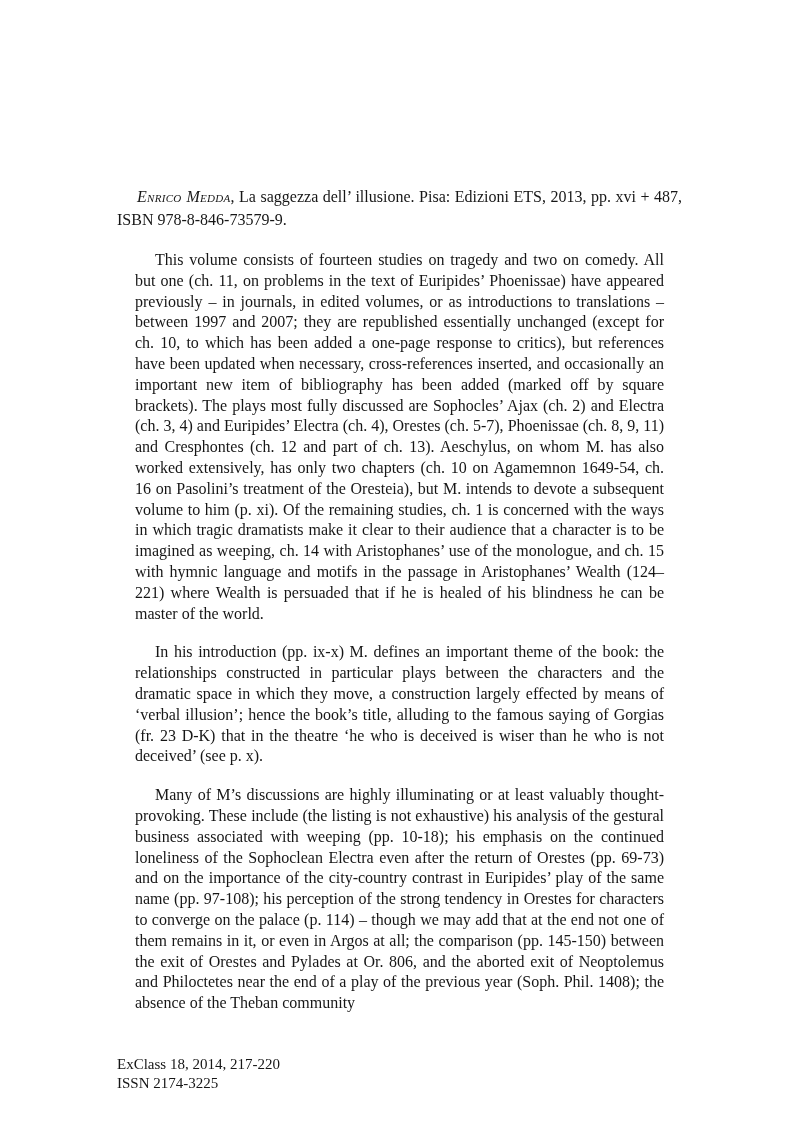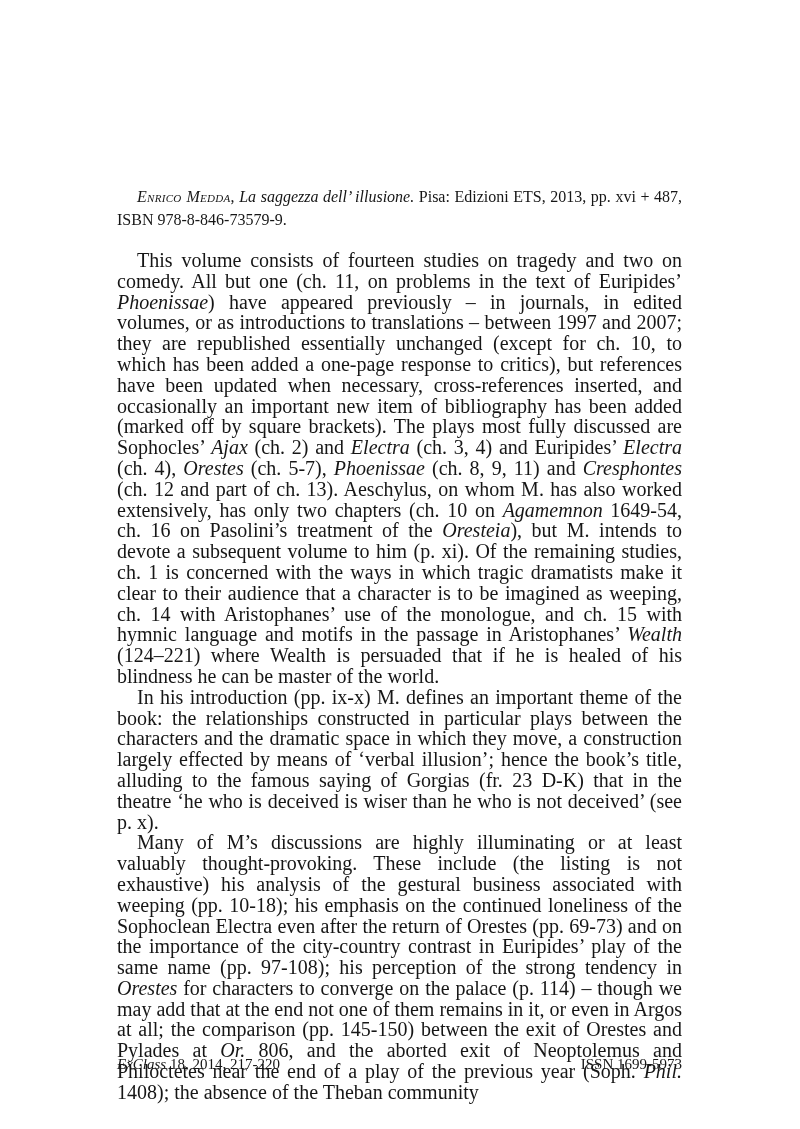--- a/index.html
+++ b/index.html
@@ -23,52 +23,53 @@
     width: 565px;
   }
   .citation {
     margin: 0 0 19px 0;
     text-indent: 20px;
     font-size: 16px;
     line-height: 22.5px;
     text-align: justify;
   }
   .para {
-    margin: 0;
+    margin: 18px;
     text-indent: 20px;
-    font-size: 20px;
+    font-size: 16px;
     line-height: 20.8px;
     text-align: justify;
   }
-  .italic { font-style: italic; }
+  .italic { }
   .smallcaps { font-variant: small-caps; letter-spacing: 0.3px; font-style: italic; }
   .footer {
     position: absolute;
     left: 117px;
     top: 1055px;
     width: 565px;
     display: flex;
     justify-content: space-between;
     font-size: 15px;
     line-height: 19px;
+    flex-direction: column;
   }
 </style>
 </head>
 <body>
 
 <div class="page">
 
   <main class="text-block">
     <p class="citation"><span class="smallcaps">Enrico Medda</span><span>, </span><span class="italic">La saggezza dell’ illusione.</span><span> Pisa: Edizioni ETS, 2013, pp. xvi + 487, ISBN 978-8-846-73579-9.</span></p>
 
     <p class="para"><span>This volume consists of fourteen studies on tragedy and two on comedy. All but one (ch. 11, on problems in the text of Euripides’ </span><span class="italic">Phoenissae</span><span>) have appeared previously – in journals, in edited volumes, or as introductions to translations – between 1997 and 2007; they are republished essentially unchanged (except for ch. 10, to which has been added a one-page response to critics), but references have been updated when necessary, cross-references inserted, and occasionally an important new item of bibliography has been added (marked off by square brackets). The plays most fully discussed are Sophocles’ </span><span class="italic">Ajax</span><span> (ch. 2) and </span><span class="italic">Electra</span><span> (ch. 3, 4) and Euripides’ </span><span class="italic">Electra</span><span> (ch. 4), </span><span class="italic">Orestes</span><span> (ch. 5-7), </span><span class="italic">Phoenissae</span><span> (ch. 8, 9, 11) and </span><span class="italic">Cresphontes</span><span> (ch. 12 and part of ch. 13). Aeschylus, on whom M. has also worked extensively, has only two chapters (ch. 10 on </span><span class="italic">Agamemnon</span><span> 1649-54, ch. 16 on Pasolini’s treatment of the </span><span class="italic">Oresteia</span><span>), but M. intends to devote a subsequent volume to him (p. xi). Of the remaining studies, ch. 1 is concerned with the ways in which tragic dramatists make it clear to their audience that a character is to be imagined as weeping, ch. 14 with Aristophanes’ use of the monologue, and ch. 15 with hymnic language and motifs in the passage in Aristophanes’ </span><span class="italic">Wealth</span><span> (124–221) where Wealth is persuaded that if he is healed of his blindness he can be master of the world.</span></p>
 
     <p class="para"><span>In his introduction (pp. ix-x) M. defines an important theme of the book: the relationships constructed in particular plays between the characters and the dramatic space in which they move, a construction largely effected by means of ‘verbal illusion’; hence the book’s title, alluding to the famous saying of Gorgias (fr. 23 D-K) that in the theatre ‘he who is deceived is wiser than he who is not deceived’ (see p. x).</span></p>
 
     <p class="para"><span>Many of M’s discussions are highly illuminating or at least valuably thought-provoking. These include (the listing is not exhaustive) his analysis of the gestural business associated with weeping (pp. 10-18); his emphasis on the continued loneliness of the Sophoclean Electra even after the return of Orestes (pp. 69-73) and on the importance of the city-country contrast in Euripides’ play of the same name (pp. 97-108); his perception of the strong tendency in </span><span class="italic">Orestes</span><span> for characters to converge on the palace (p. 114) – though we may add that at the end not one of them remains in it, or even in Argos at all; the comparison (pp. 145-150) between the exit of Orestes and Pylades at </span><span class="italic">Or.</span><span> 806, and the aborted exit of Neoptolemus and Philoctetes near the end of a play of the previous year (Soph. </span><span class="italic">Phil.</span><span> 1408); the absence of the Theban community</span></p>
   </main>
 
   <footer class="footer">
     <span class="journal-ref"><span class="italic">ExClass</span><span> 18, 2014, 217-220</span></span>
-    <span>ISSN 1699-5973</span>
+    <span>ISSN 2174-3225</span>
   </footer>
 
 </div>
 
 </body></html>

